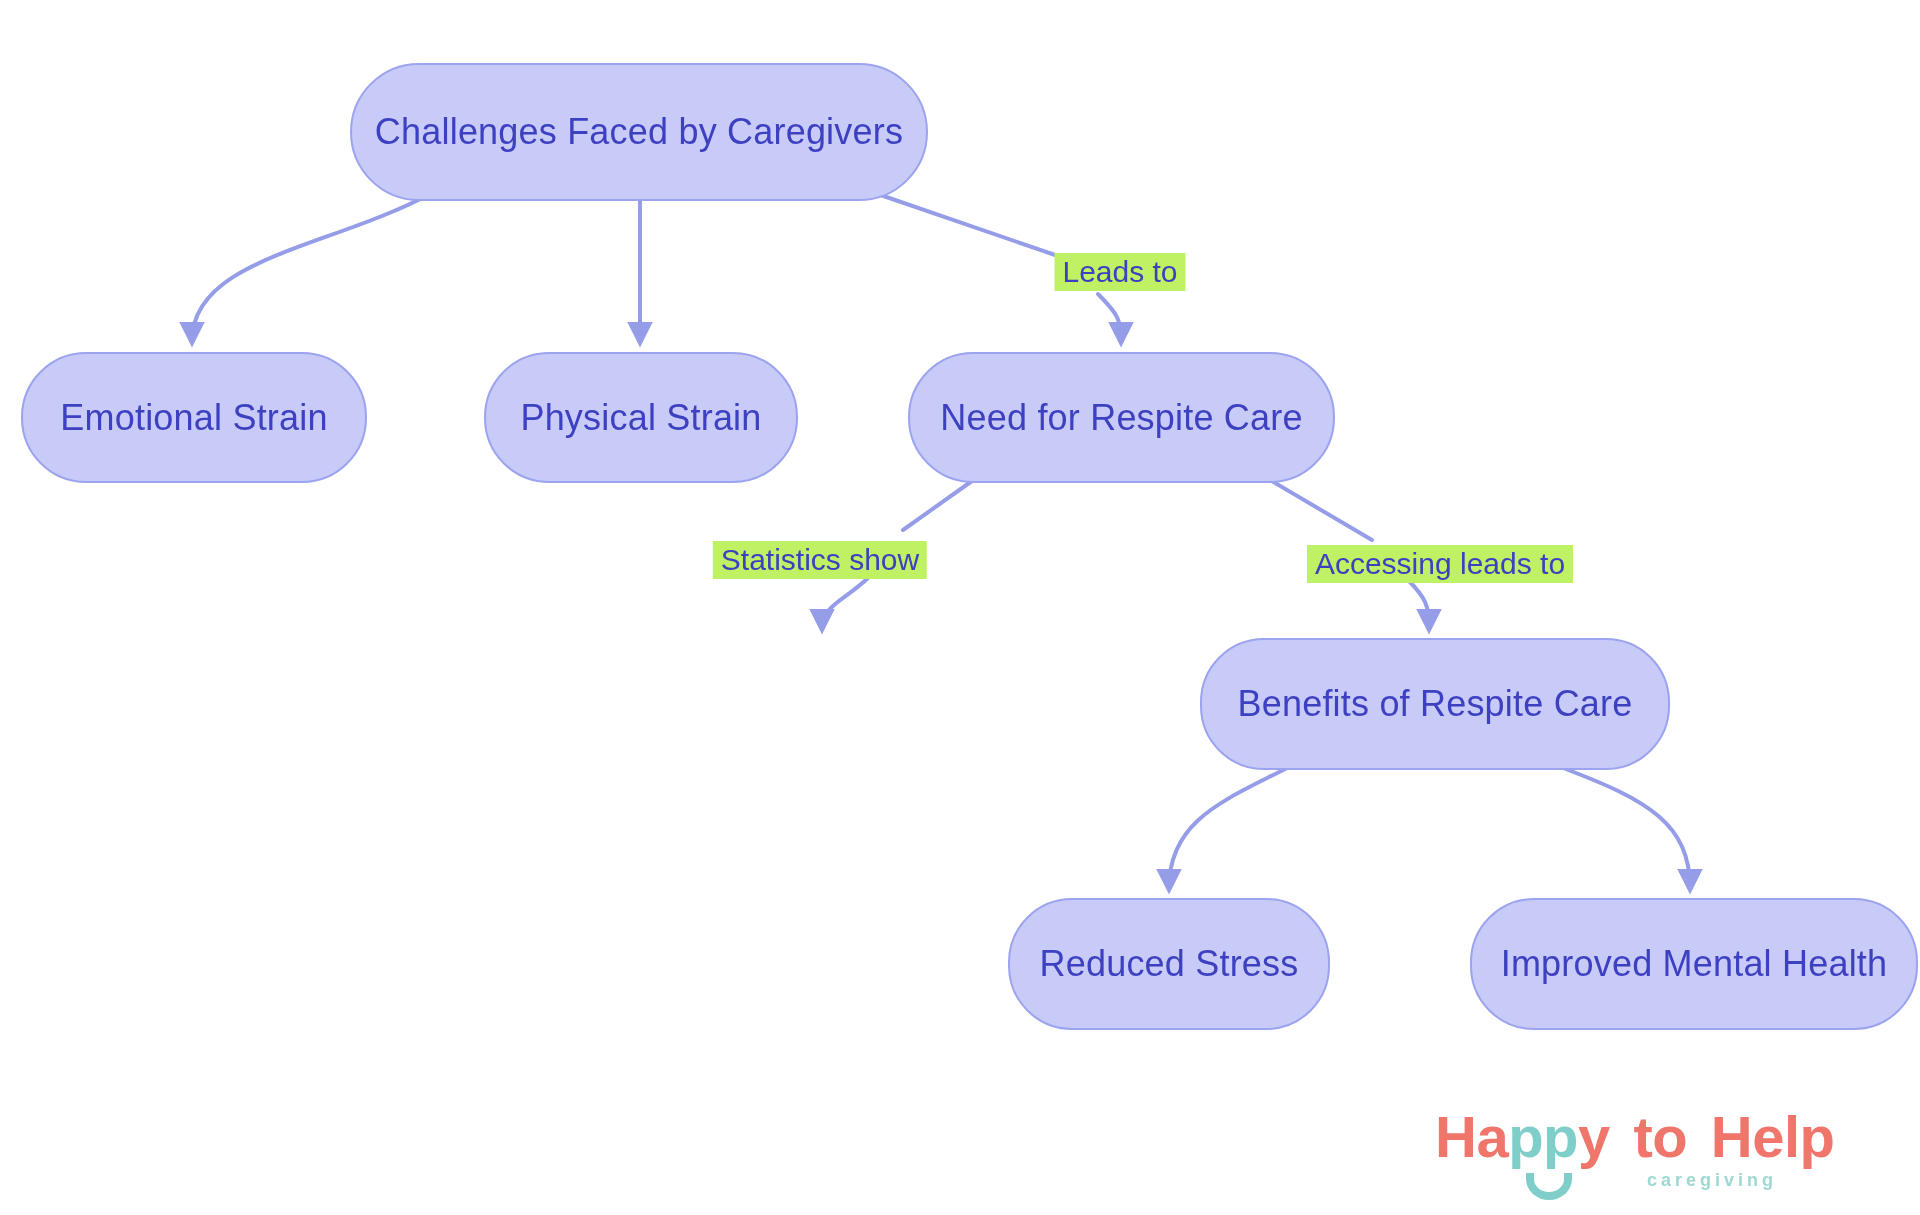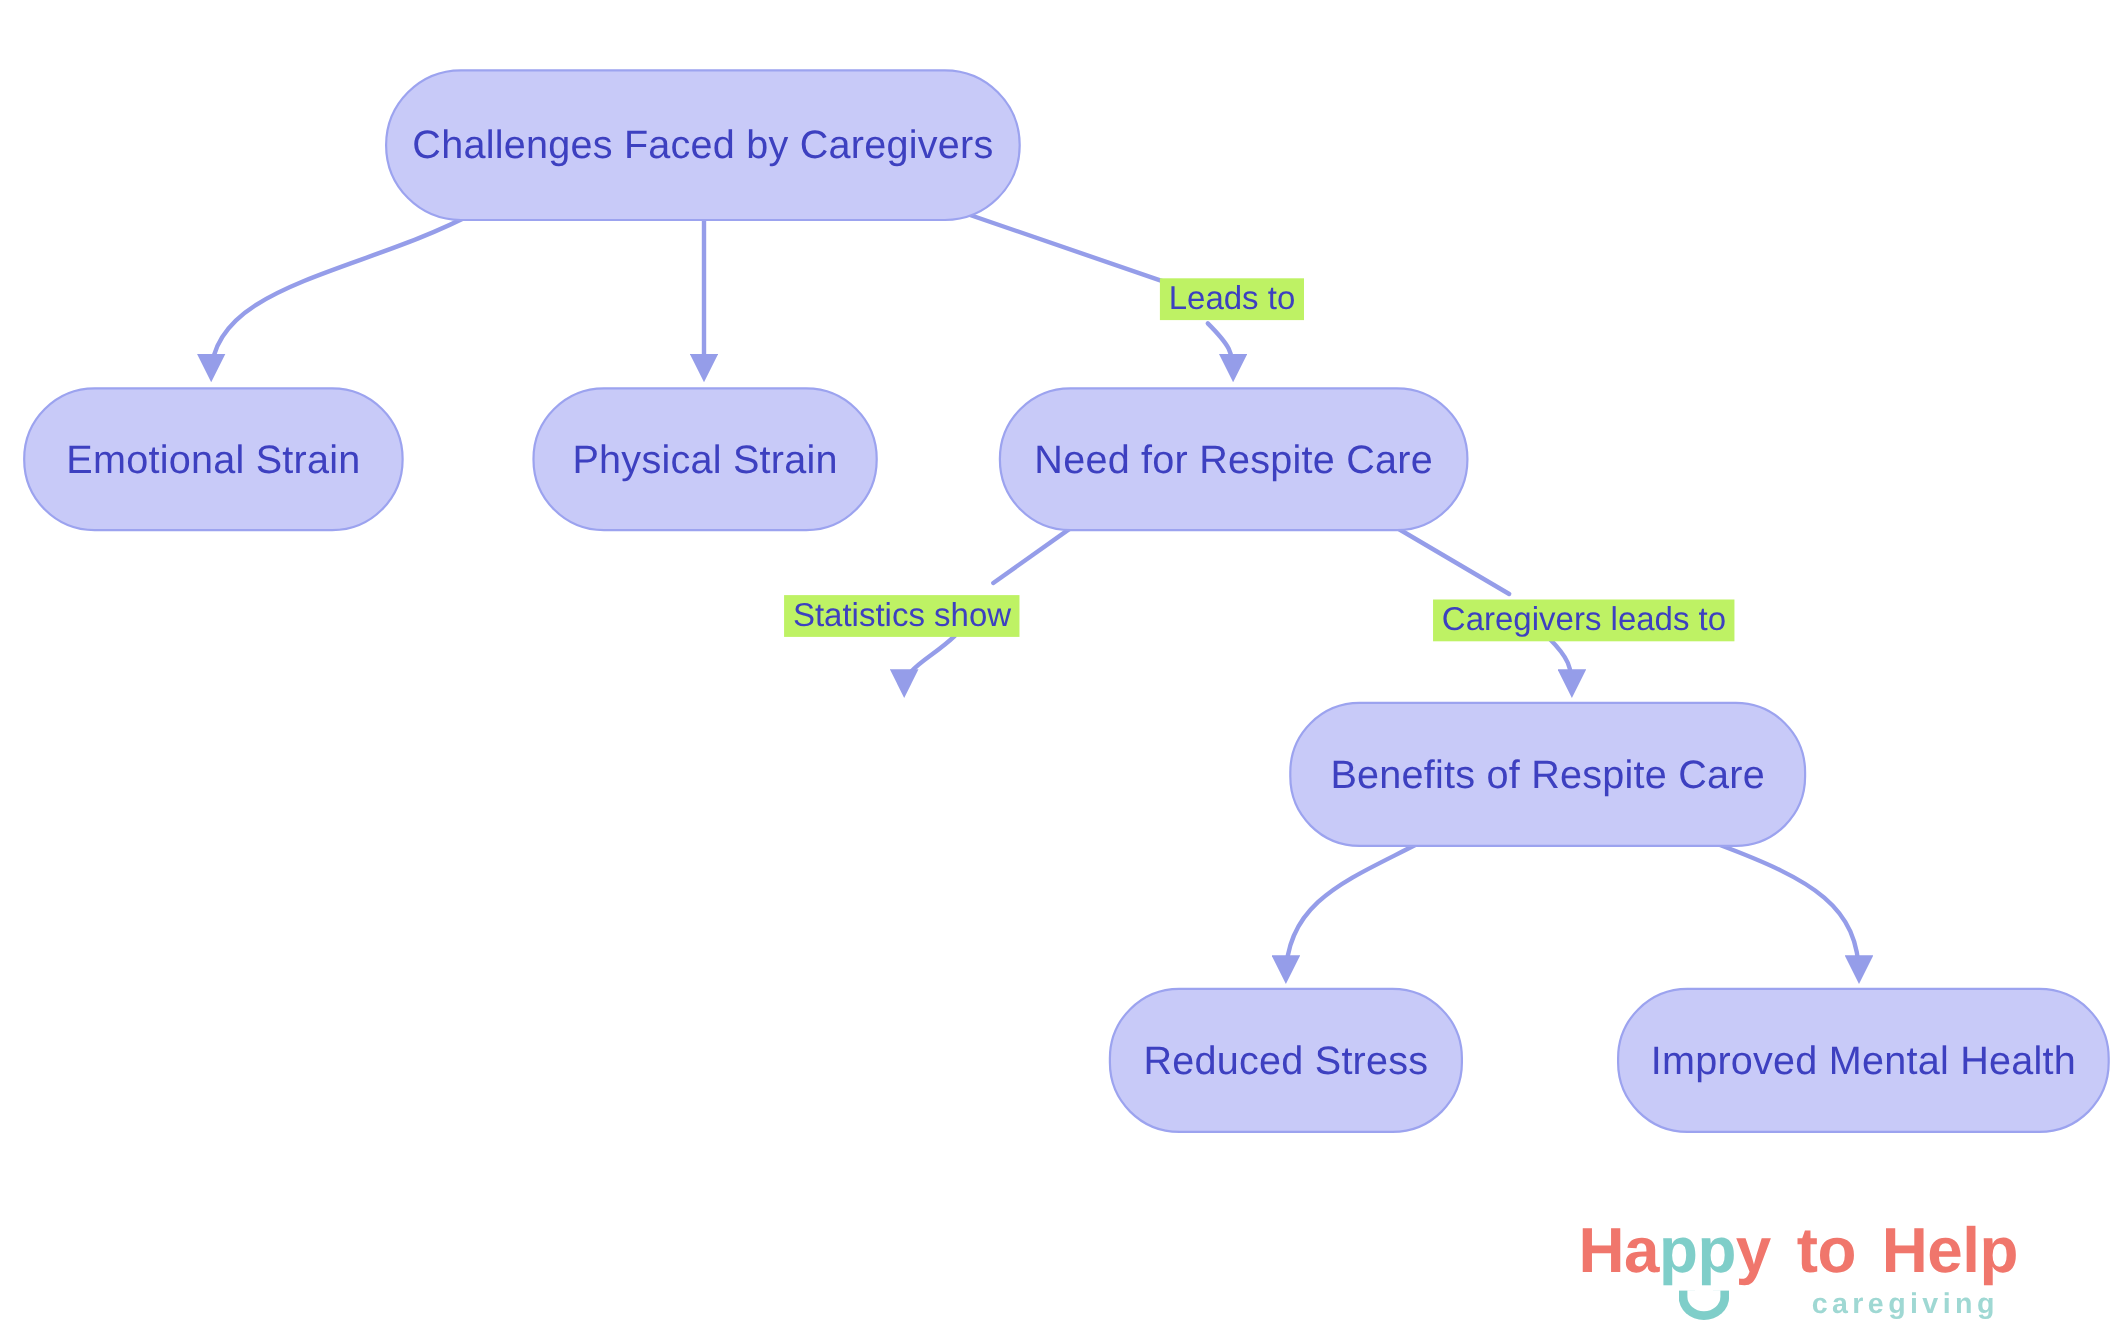--- a/index.html
+++ b/index.html
@@ -44,21 +44,21 @@
     background: #bef264;
     padding: 2px 8px;
     white-space: nowrap;
   }
   
   .n-challenges      { left: 350px;  top: 63px;  width: 578px; height: 138px; border-radius: 69px; }
   .n-emotional       { left: 21px;   top: 352px; width: 346px; height: 131px; border-radius: 65px; }
   .n-physical        { left: 484px;  top: 352px; width: 314px; height: 131px; border-radius: 65px; }
   .n-respite         { left: 908px;  top: 352px; width: 427px; height: 131px; border-radius: 65px; }
   .n-underutilization{ left: 570px;  top: 638px; width: 503px; height: 132px; border-radius: 64px; }
-  .n-benefits        { left: 1172px; top: 638px; width: 470px; height: 132px; border-radius: 64px; }
+  .n-benefits        { left: 1200px; top: 638px; width: 470px; height: 132px; border-radius: 64px; }
   .n-reduced         { left: 1008px; top: 898px; width: 322px; height: 132px; border-radius: 64px; }
   .n-improved        { left: 1470px; top: 898px; width: 448px; height: 132px; border-radius: 64px; }
   
   .l-leads      { left: 1120px; top: 272px; }
   .l-statistics { left: 820px;  top: 560px; }
   .l-accessing  { left: 1440px; top: 564px; }
   
   .logo {
     position: absolute;
     left: 1420px; top: 1106px;
@@ -81,21 +81,21 @@
     position: absolute;
     left: 106px; top: 67px;
     width: 46px; height: 27px;
     border: 8px solid var(--logo-teal, #7fcec9);
     border-top: none;
     border-radius: 0 0 24px 24px / 0 0 22px 22px;
   }
   .logo-subtitle {
     position: absolute;
     left: 227px; top: 64px;
-    font-size: 26px;
+    font-size: 18px;
     font-weight: bold;
     letter-spacing: 4px;
     color: var(--logo-subtitle, #9fd8d3);
     white-space: nowrap;
   }
 </style>
 </head>
 <body>
 
 <div class="canvas">
@@ -121,21 +121,21 @@
   <div class="node n-challenges">Challenges Faced by Caregivers</div>
   <div class="node n-emotional">Emotional Strain</div>
   <div class="node n-physical">Physical Strain</div>
   <div class="node n-respite">Need for Respite Care</div>
   <div class="node n-benefits">Benefits of Respite Care</div>
   <div class="node n-reduced">Reduced Stress</div>
   <div class="node n-improved">Improved Mental Health</div>
 
   <div class="edge-label l-leads">Leads to</div>
   <div class="edge-label l-statistics">Statistics show</div>
-  <div class="edge-label l-accessing">Caregivers leads to</div>
+  <div class="edge-label l-accessing">Accessing leads to</div>
 
   <div class="logo">
     <div class="wordmark"><span class="coral">Ha</span><span class="teal">pp</span><span class="coral">y</span><span class="coral"> to </span><span class="coral">Help</span></div>
     <div class="smile"></div>
     <div class="logo-subtitle">caregiving</div>
   </div>
 
 </div>
 
 </body></html>

